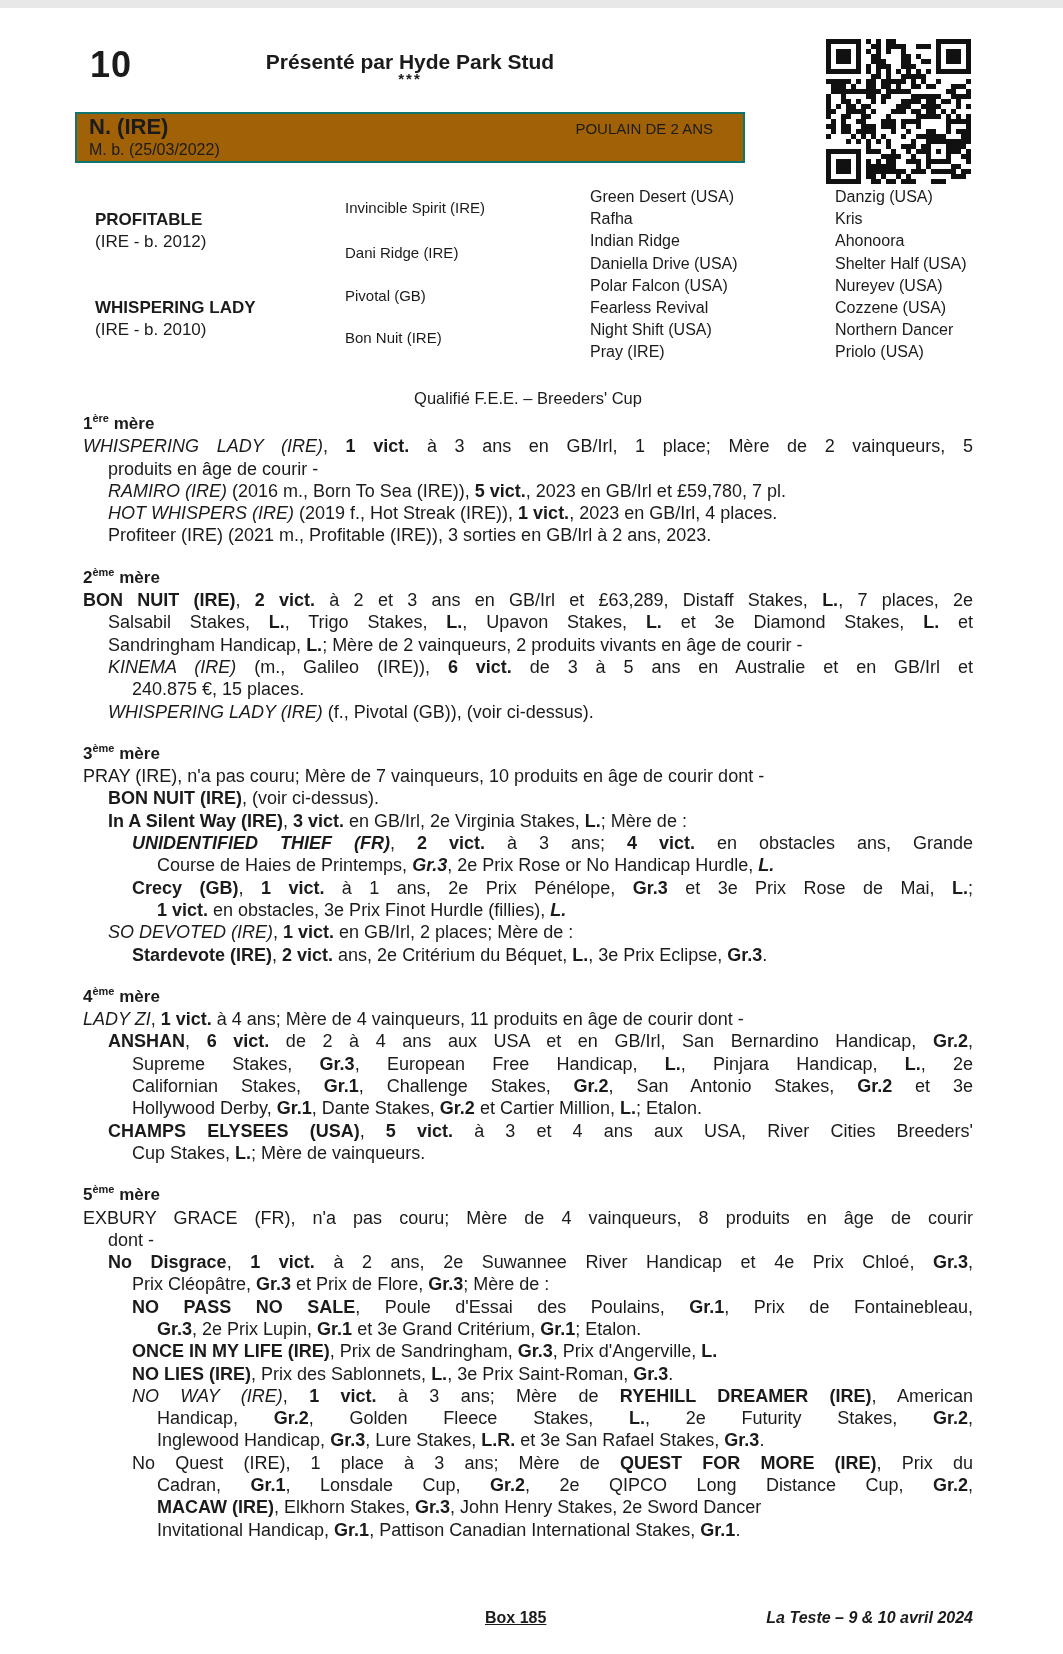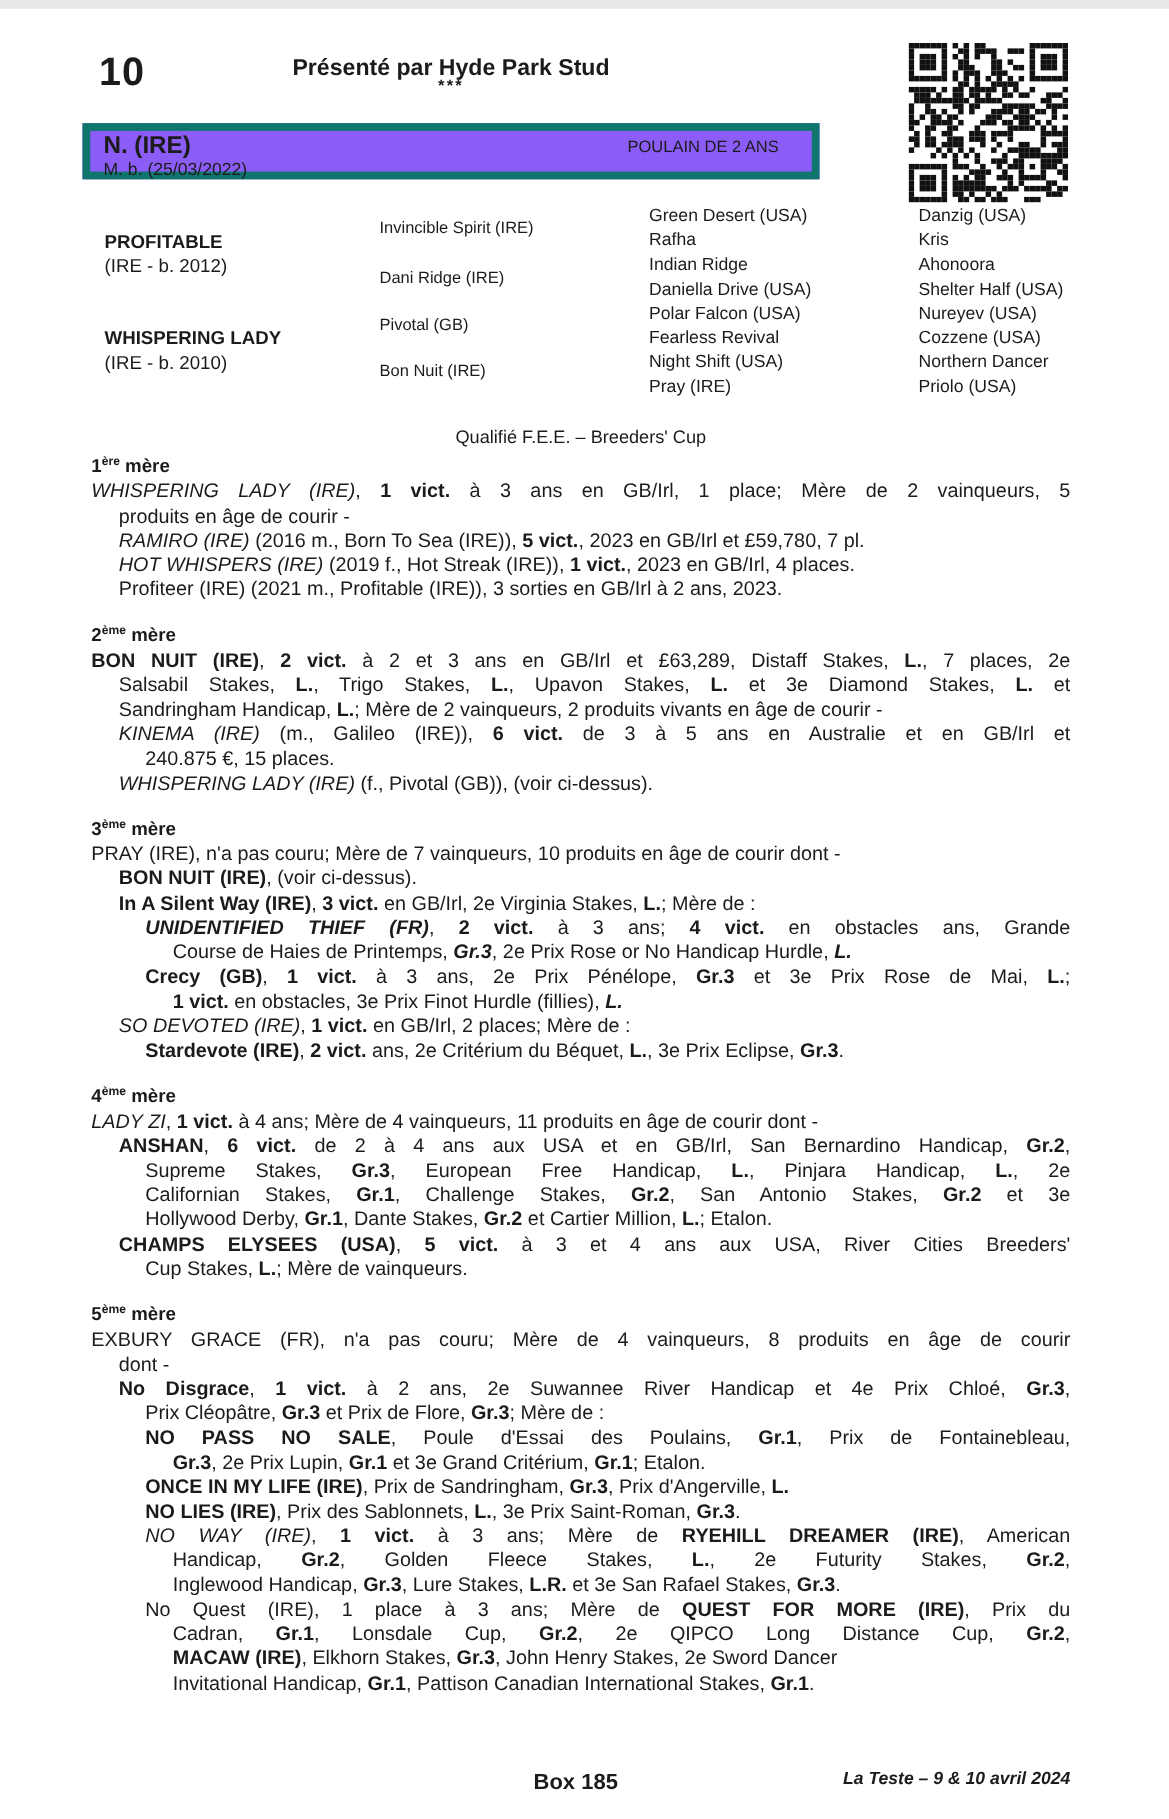--- a/index.html
+++ b/index.html
@@ -8,21 +8,21 @@
     font-family:"Liberation Sans", sans-serif;color:#1b1b1b;overflow:hidden;
     margin:8px auto;
   }
   
   .lot{position:absolute;left:90px;top:36px;font-size:36px;font-weight:bold;letter-spacing:1px;}
   .presenter-wrap{position:absolute;left:75px;top:42px;width:670px;text-align:center;}
   .presenter{font-size:21px;font-weight:bold;}
   .stars{font-size:15px;font-weight:bold;letter-spacing:2px;line-height:10px;}
   .qr{position:absolute;left:826px;top:31px;width:145px;height:145px;}
   
-  .hbox{position:absolute;left:75px;top:104px;width:670px;height:51px;border:7px solid #0f766e;box-sizing:border-box;background:#8b5cf6;}
+  .hbox{position:absolute;left:75px;top:104px;width:670px;height:51px;border:2px solid #0f766e;box-sizing:border-box;background:#a16207;}
   .hbox-row1{display:flex;justify-content:space-between;align-items:flex-start;padding:1px 30px 0 12px;}
   .hname{font-size:22px;font-weight:bold;line-height:24px;}
   .htype{font-size:15px;line-height:15px;padding-top:6px;}
   .hbirth{font-size:16px;line-height:21px;padding-left:12px;}
   
   .ped-item{position:absolute;white-space:nowrap;}
   .ped-name{font-weight:bold;font-size:17px;line-height:22px;}
   .ped-origin{font-size:17px;line-height:22px;}
   .ped-g2{font-size:15px;}
   .ped-g34{font-size:16px;}
@@ -36,21 +36,21 @@
   .ln{font-size:18px;line-height:22.3px;}
   .ind0{margin-left:0;}
   .ind1{margin-left:25px;}
   .ind2{margin-left:49px;}
   .ind3{margin-left:74px;}
   .just{text-align:justify;text-align-last:justify;}
   .sg-b{font-weight:bold;}
   .sg-i{font-style:italic;}
   .sg-bi{font-weight:bold;font-style:italic;}
   
-  .fbox{position:absolute;left:485px;top:1601px;font-size:20px;font-weight:bold;}
+  .fbox{position:absolute;left:485px;top:1601px;font-size:16px;font-weight:bold;text-decoration:underline;}
   .fsale{position:absolute;right:90px;top:1601px;font-size:16px;font-weight:bold;font-style:italic;}
 </style>
 </head>
 <body>
 
 <div class="page">
 
   <div class="lot">10</div>
 
   <div class="presenter-wrap">
@@ -565,21 +565,21 @@
         <div class="ln ind2"><span>240.875 €, 15 places.</span></div>
         <div class="ln ind1"><span class="sg-i">WHISPERING LADY (IRE)</span><span> (f., Pivotal (GB)), (voir ci-dessus).</span></div>
       </div>
       <div class="section">
         <div class="sec-header">3<sup>ème</sup> mère</div>
         <div class="ln ind0"><span>PRAY (IRE), n'a pas couru; Mère de 7 vainqueurs, 10 produits en âge de courir dont -</span></div>
         <div class="ln ind1"><span class="sg-b">BON NUIT (IRE)</span><span>, (voir ci-dessus).</span></div>
         <div class="ln ind1"><span class="sg-b">In A Silent Way (IRE)</span><span>, </span><span class="sg-b">3 vict.</span><span> en GB/Irl, 2e Virginia Stakes, </span><span class="sg-b">L.</span><span>; Mère de :</span></div>
         <div class="ln ind2 just"><span class="sg-bi">UNIDENTIFIED THIEF (FR)</span><span>, </span><span class="sg-b">2 vict.</span><span> à 3 ans; </span><span class="sg-b">4 vict.</span><span> en obstacles ans, Grande</span></div>
         <div class="ln ind3"><span>Course de Haies de Printemps, </span><span class="sg-bi">Gr.3</span><span>, 2e Prix Rose or No Handicap Hurdle, </span><span class="sg-bi">L.</span></div>
-        <div class="ln ind2 just"><span class="sg-b">Crecy (GB)</span><span>, </span><span class="sg-b">1 vict.</span><span> à 3 ans, 2e Prix Pénélope, </span><span class="sg-b">Gr.3</span><span> et 3e Prix Rose de Mai, </span><span class="sg-b">L.</span><span>;</span></div>
+        <div class="ln ind2 just"><span class="sg-b">Crecy (GB)</span><span>, </span><span class="sg-b">1 vict.</span><span> à 1 ans, 2e Prix Pénélope, </span><span class="sg-b">Gr.3</span><span> et 3e Prix Rose de Mai, </span><span class="sg-b">L.</span><span>;</span></div>
         <div class="ln ind3"><span class="sg-b">1 vict.</span><span> en obstacles, 3e Prix Finot Hurdle (fillies), </span><span class="sg-bi">L.</span></div>
         <div class="ln ind1"><span class="sg-i">SO DEVOTED (IRE)</span><span>, </span><span class="sg-b">1 vict.</span><span> en GB/Irl, 2 places; Mère de :</span></div>
         <div class="ln ind2"><span class="sg-b">Stardevote (IRE)</span><span>, </span><span class="sg-b">2 vict.</span><span> ans, 2e Critérium du Béquet, </span><span class="sg-b">L.</span><span>, 3e Prix Eclipse, </span><span class="sg-b">Gr.3</span><span>.</span></div>
       </div>
       <div class="section">
         <div class="sec-header">4<sup>ème</sup> mère</div>
         <div class="ln ind0"><span class="sg-i">LADY ZI</span><span>, </span><span class="sg-b">1 vict.</span><span> à 4 ans; Mère de 4 vainqueurs, 11 produits en âge de courir dont -</span></div>
         <div class="ln ind1 just"><span class="sg-b">ANSHAN</span><span>, </span><span class="sg-b">6 vict.</span><span> de 2 à 4 ans aux USA et en GB/Irl, San Bernardino Handicap, </span><span class="sg-b">Gr.2</span><span>,</span></div>
         <div class="ln ind2 just"><span>Supreme Stakes, </span><span class="sg-b">Gr.3</span><span>, European Free Handicap, </span><span class="sg-b">L.</span><span>, Pinjara Handicap, </span><span class="sg-b">L.</span><span>, 2e</span></div>
         <div class="ln ind2 just"><span>Californian Stakes, </span><span class="sg-b">Gr.1</span><span>, Challenge Stakes, </span><span class="sg-b">Gr.2</span><span>, San Antonio Stakes, </span><span class="sg-b">Gr.2</span><span> et 3e</span></div>

